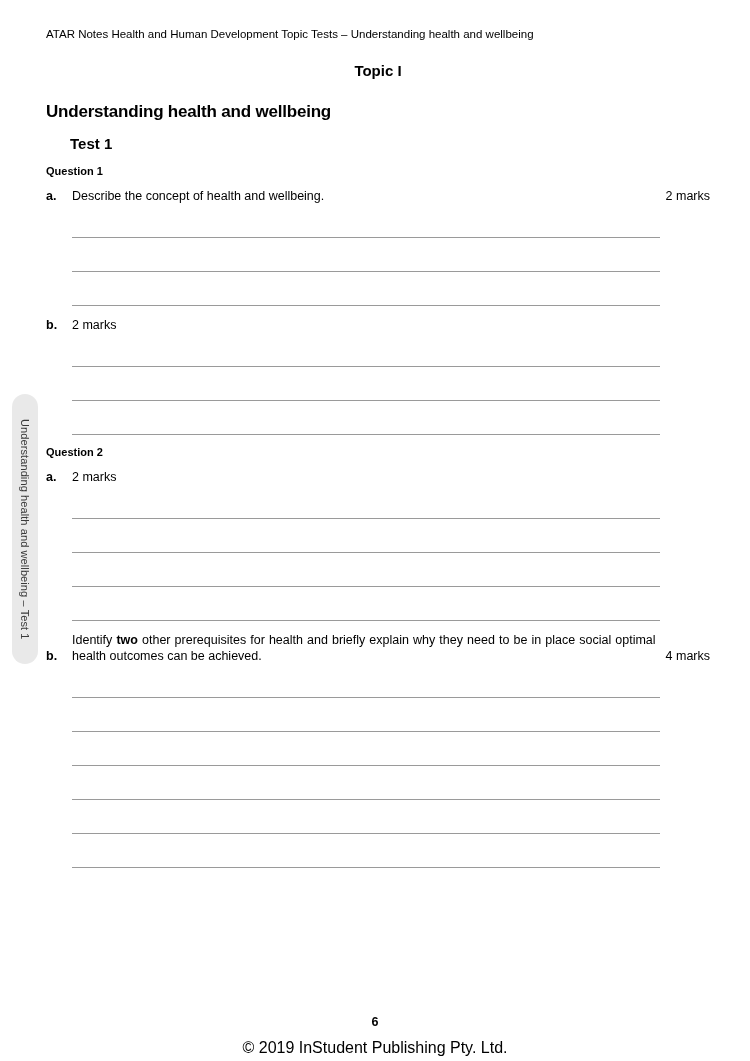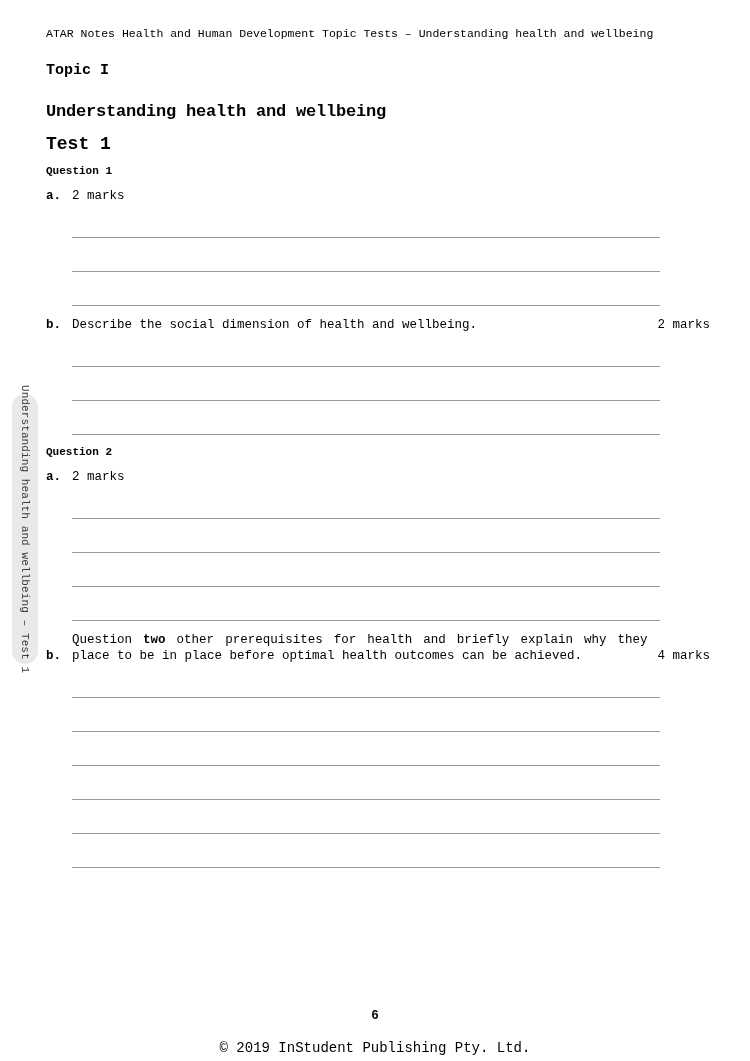--- a/index.html
+++ b/index.html
@@ -13,52 +13,53 @@
     font-family: "Liberation Sans", sans-serif;
     color: #000000;
     position: relative;
     overflow: hidden;
   }
   .page {
     position: relative;
     width: 750px;
     height: 1061px;
     background: #ffffff;
-    font-family: Liberation Mono, monospace;
   }
   .content {
     position: absolute;
     left: 46px;
     top: 0;
     width: 664px;
   }
   .running-header {
     margin-top: 27px;
     font-size: 11.5px;
     line-height: 14px;
     color: #000000;
   }
   .topic-label {
     margin-top: 21px;
     font-size: 15px;
     line-height: 18px;
     font-weight: bold;
+    text-align: center;
   }
   .page-title {
     margin-top: 18px;
     font-size: 17px;
     line-height: 28px;
     font-weight: bold;
     letter-spacing: -0.2px;
   }
   .test-label {
     margin-top: 9px;
-    font-size: 18px;
+    font-size: 15px;
     line-height: 18px;
     font-weight: bold;
+    margin-left: 24px;
   }
   .question-heading {
     margin-top: 11px;
     font-size: 11px;
     line-height: 15px;
     font-weight: bold;
   }
   .question-part {
     margin-top: 9px;
   }
@@ -127,86 +128,86 @@
     right: 0;
     bottom: 7px;
     text-align: center;
   }
   .page-number {
     font-size: 12.5px;
     font-weight: bold;
     line-height: 15px;
   }
   .copyright {
-    margin-top: 18px;
-    font-size: 14px;
+    margin-top: 12px;
+    font-size: 16px;
     line-height: 12px;
   }
 </style>
 </head>
 <body>
 
 <div class="page">
 
   <div class="content">
 
     <div class="running-header">ATAR Notes Health and Human Development Topic Tests – Understanding health and wellbeing</div>
 
     <div class="topic-label">Topic I</div>
 
     <div class="page-title">Understanding health and wellbeing</div>
 
     <div class="test-label">Test 1</div>
 
     <div class="question-heading">Question 1</div>
+
+    <div class="question-part">
+      <div class="q-row">
+        <span class="q-label">a.</span>
+        <span class="q-text">Describe the concept of health and wellbeing.</span>
+        <span class="q-marks">2 marks</span>
+      </div>
+      <div class="answer-lines">
+          <div class="answer-line"></div>
+          <div class="answer-line"></div>
+          <div class="answer-line"></div>
+        </div>
+    </div>
+
+    <div class="question-part part-gap">
+      <div class="q-row">
+        <span class="q-label">b.</span>
+        <span class="q-marks">2 marks</span>
+      </div>
+      <div class="answer-lines">
+          <div class="answer-line"></div>
+          <div class="answer-line"></div>
+          <div class="answer-line"></div>
+        </div>
+    </div>
+
+    <div class="question-heading question-gap">Question 2</div>
 
     <div class="question-part">
       <div class="q-row">
         <span class="q-label">a.</span>
         <span class="q-marks">2 marks</span>
       </div>
       <div class="answer-lines">
           <div class="answer-line"></div>
           <div class="answer-line"></div>
           <div class="answer-line"></div>
-        </div>
-    </div>
-
-    <div class="question-part part-gap">
-      <div class="q-row">
-        <span class="q-label">b.</span>
-        <span class="q-text">Describe the social dimension of health and wellbeing.</span>
-        <span class="q-marks">2 marks</span>
-      </div>
-      <div class="answer-lines">
-          <div class="answer-line"></div>
-          <div class="answer-line"></div>
-          <div class="answer-line"></div>
-        </div>
-    </div>
-
-    <div class="question-heading question-gap">Question 2</div>
-
-    <div class="question-part">
-      <div class="q-row">
-        <span class="q-label">a.</span>
-        <span class="q-marks">2 marks</span>
-      </div>
-      <div class="answer-lines">
-          <div class="answer-line"></div>
-          <div class="answer-line"></div>
-          <div class="answer-line"></div>
           <div class="answer-line"></div>
         </div>
     </div>
 
     <div class="question-part part-gap">
       <div class="q-row marks-bottom">
         <span class="q-label">b.</span>
-        <span class="q-text"><span>Question </span><b>two</b><span> other prerequisites for health and briefly explain why they place to be in place before optimal health outcomes can be achieved.</span></span>
+        <span class="q-text"><span>Identify </span><b>two</b><span> other prerequisites for health and briefly explain why they need to be in place social optimal health outcomes can be achieved.</span></span>
         <span class="q-marks">4 marks</span>
       </div>
       <div class="answer-lines">
           <div class="answer-line"></div>
           <div class="answer-line"></div>
           <div class="answer-line"></div>
           <div class="answer-line"></div>
           <div class="answer-line"></div>
           <div class="answer-line"></div>
         </div>

